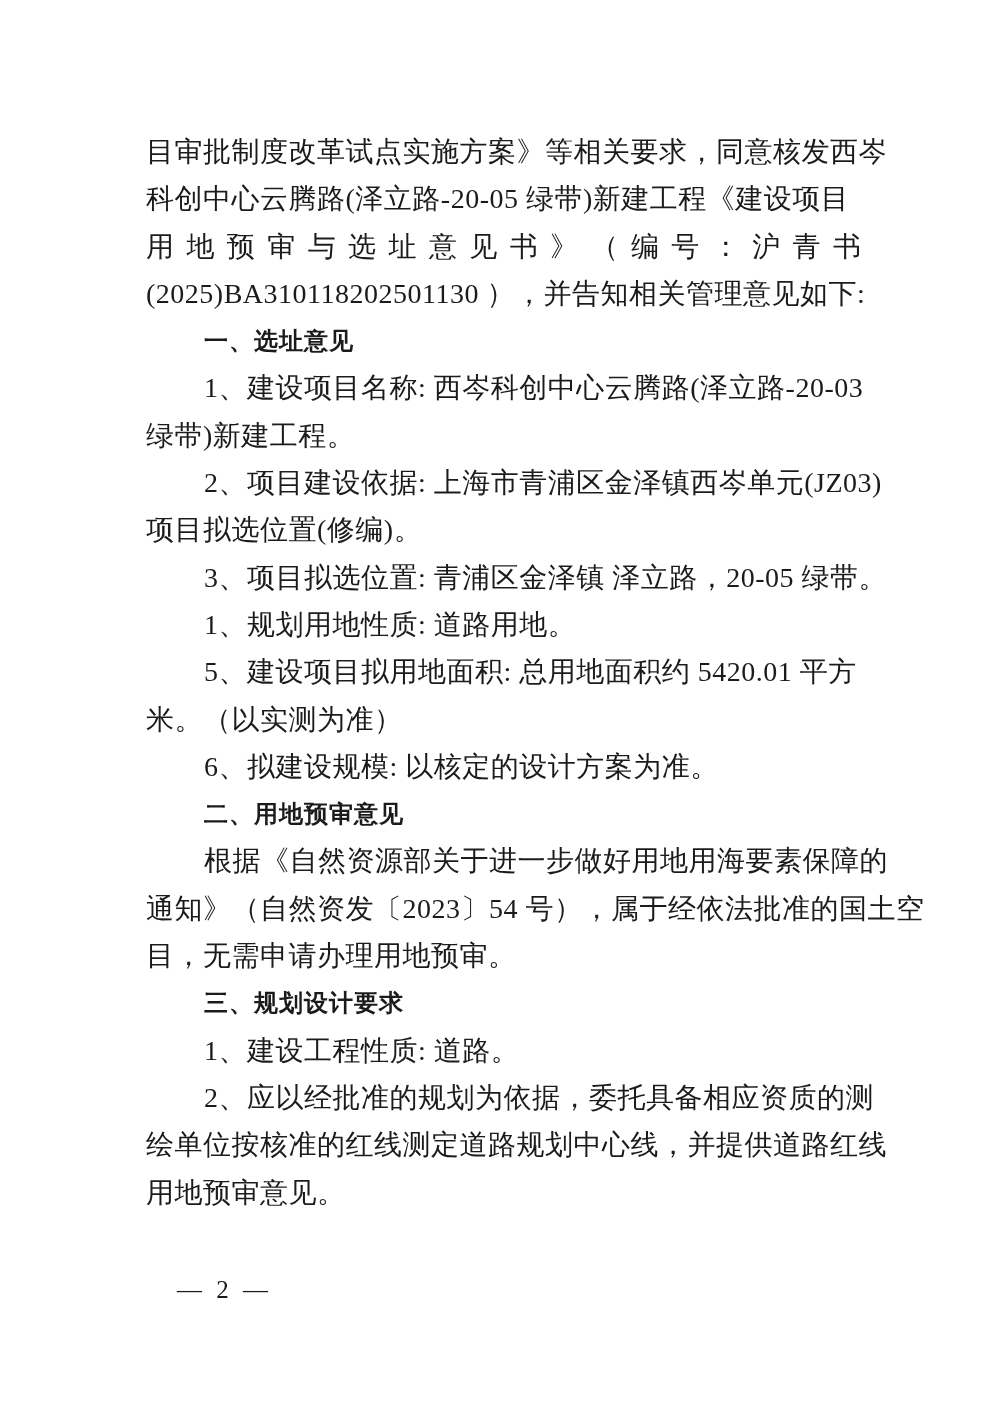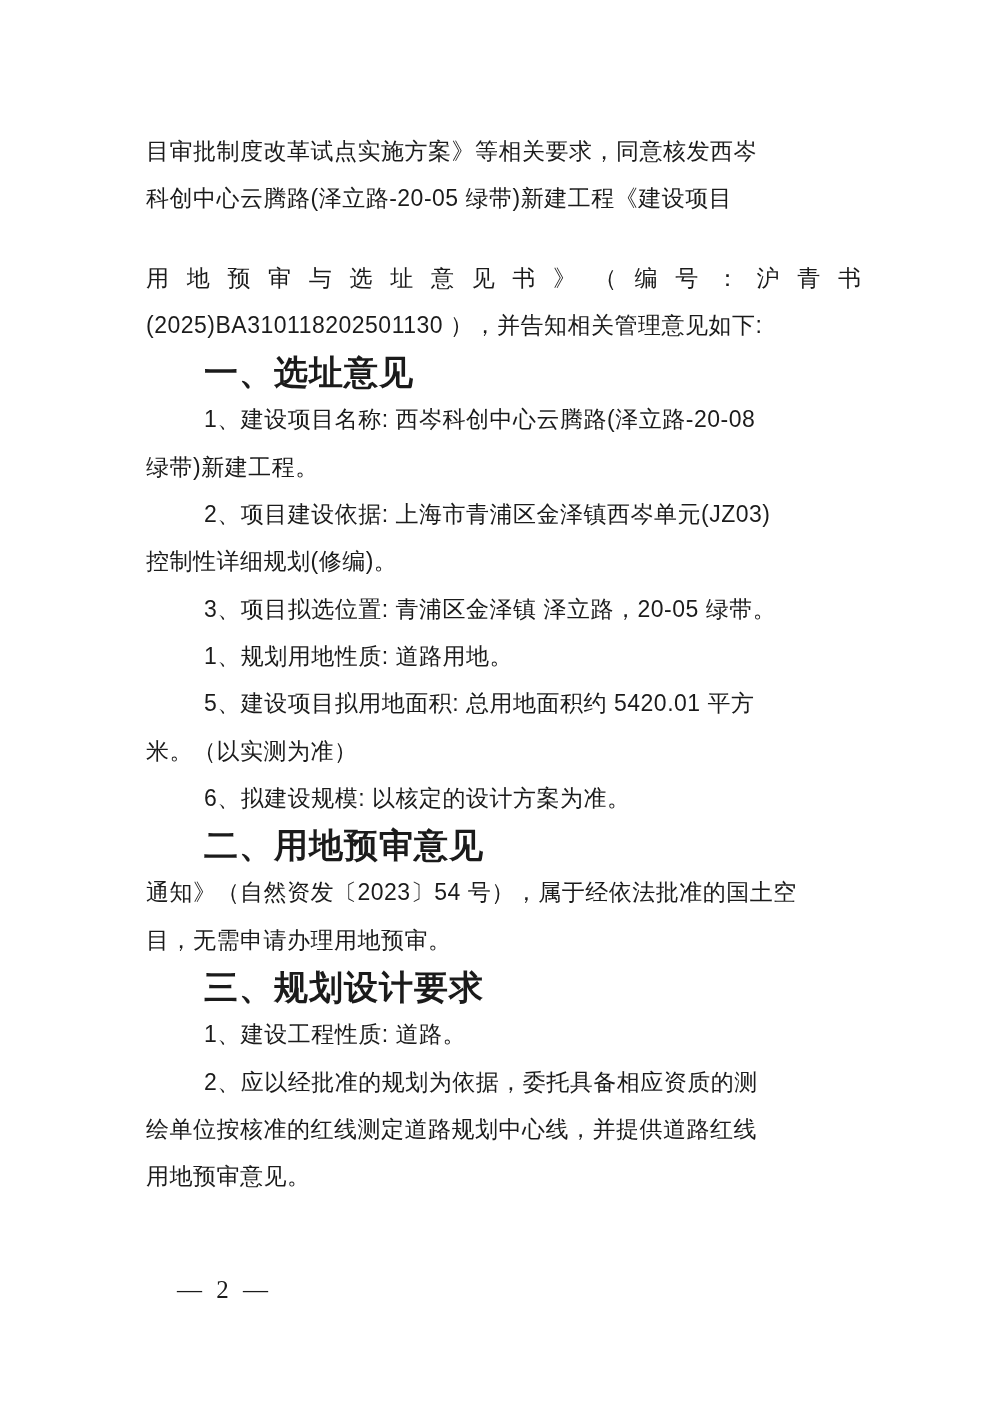--- a/index.html
+++ b/index.html
@@ -16,42 +16,41 @@
     overflow: hidden;
     color: #1b1b1b;
   }
   .content {
     position: absolute;
     left: 146px;
     top: 128px;
     width: 716px;
   }
   .ln {
-    font-family: Liberation Sans, sans-serif;
-    font-size: 23px;
+    font-family: Liberation Serif, serif;
+    font-size: 28px;
     line-height: 47.3px;
     height: 47.3px;
     white-space: nowrap;
     letter-spacing: 0.5px;
   }
   .ind {
     text-indent: 58px;
   }
   .hd {
     font-family: "Liberation Sans", "DejaVu Sans", sans-serif;
     font-weight: 700;
-    font-size: 34px;
+    font-size: 24px;
     letter-spacing: 1px;
   }
   .spread {
     white-space: normal;
     text-align: justify;
     text-align-last: justify;
     letter-spacing: 1px;
-    margin-top: 32px;
   }
   .footer {
     position: absolute;
     left: 177px;
     top: 1276px;
     font-family: "Liberation Serif", "DejaVu Serif", serif;
     font-size: 25px;
     letter-spacing: 4px;
     color: #1b1b1b;
   }
@@ -61,31 +60,32 @@
 
 <div class="page">
   <div class="content">
 
     <div class="ln">目审批制度改革试点实施方案》等相关要求，同意核发西岑</div>
     <div class="ln">科创中心云腾路(泽立路-20-05 绿带)新建工程《建设项目</div>
     <div class="ln spread">用 地 预 审 与 选 址 意 见 书 》 （ 编 号 ： 沪 青 书</div>
     <div class="ln">(2025)BA310118202501130 ），并告知相关管理意见如下:</div>
 
     <div class="ln hd ind">一、选址意见</div>
-    <div class="ln ind">1、建设项目名称: 西岑科创中心云腾路(泽立路-20-08</div>
+    <div class="ln ind">1、建设项目名称: 西岑科创中心云腾路(泽立路-20-03</div>
     <div class="ln">绿带)新建工程。</div>
     <div class="ln ind">2、项目建设依据: 上海市青浦区金泽镇西岑单元(JZ03)</div>
-    <div class="ln">控制性详细规划(修编)。</div>
+    <div class="ln">项目拟选位置(修编)。</div>
     <div class="ln ind">3、项目拟选位置: 青浦区金泽镇 泽立路，20-05 绿带。</div>
     <div class="ln ind">1、规划用地性质: 道路用地。</div>
     <div class="ln ind">5、建设项目拟用地面积: 总用地面积约 5420.01 平方</div>
     <div class="ln">米。（以实测为准）</div>
     <div class="ln ind">6、拟建设规模: 以核定的设计方案为准。</div>
 
     <div class="ln hd ind">二、用地预审意见</div>
+    <div class="ln ind">根据《自然资源部关于进一步做好用地用海要素保障的</div>
     <div class="ln">通知》（自然资发〔2023〕54 号），属于经依法批准的国土空</div>
     <div class="ln">目，无需申请办理用地预审。</div>
 
     <div class="ln hd ind">三、规划设计要求</div>
     <div class="ln ind">1、建设工程性质: 道路。</div>
     <div class="ln ind">2、应以经批准的规划为依据，委托具备相应资质的测</div>
     <div class="ln">绘单位按核准的红线测定道路规划中心线，并提供道路红线</div>
     <div class="ln">用地预审意见。</div>
 
   </div>

